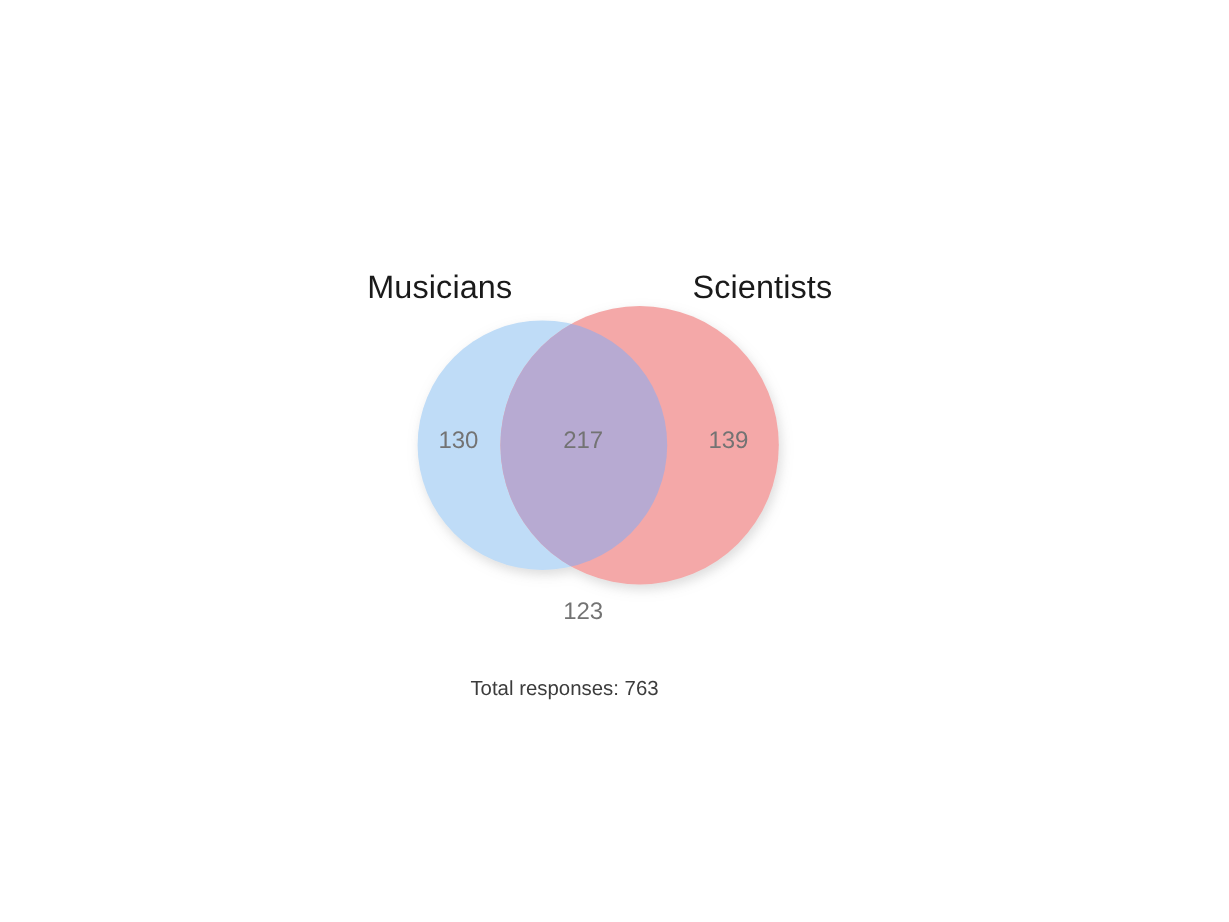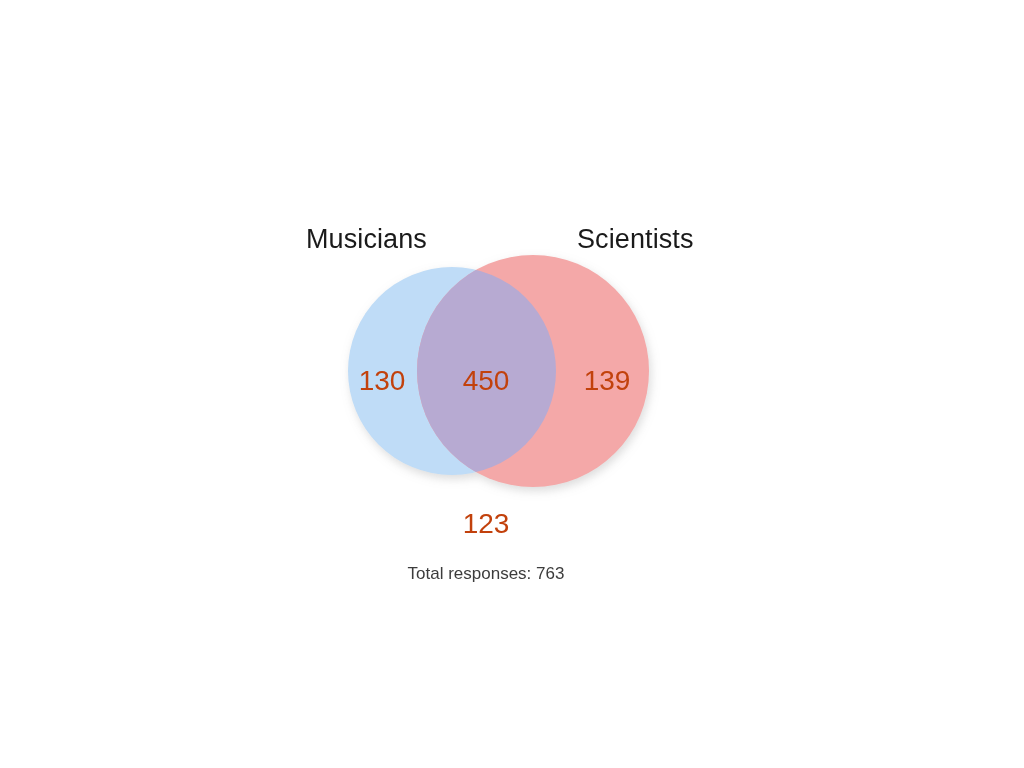--- a/index.html
+++ b/index.html
@@ -37,26 +37,25 @@
     left: 577px;
     top: 226px;
   }
   #venn-svg {
     position: absolute;
     left: 0;
     top: 0;
   }
   .count-label {
     position: absolute;
-    font-size: 28px;
-    color: #c2410c;
+    font-size: 20px;
+    color: #737373;
     white-space: nowrap;
     line-height: 1;
     text-align: center;
-    margin-top: 10px;
   }
   #count-left {
     left: 353px;
     top: 357px;
     width: 58px;
   }
   #count-center {
     left: 455px;
     top: 357px;
     width: 62px;
@@ -69,21 +68,21 @@
   #count-outside {
     left: 455px;
     top: 500px;
     width: 62px;
   }
   #total-caption {
     position: absolute;
     left: 392px;
     top: 565px;
     width: 188px;
-    text-align: center;
+    text-align: left;
     font-size: 17px;
     color: #3c3c3c;
     white-space: nowrap;
     line-height: 1;
   }
 </style>
 </head>
 <body>
 
 <div id="venn-figure">
@@ -105,21 +104,21 @@
     <g filter="url(#circle-shadow)">
       <circle cx="452" cy="371" r="104" fill="#bfdcf7"></circle>
       <circle cx="533" cy="371" r="116" fill="#f4a8a8"></circle>
     </g>
 
     <circle cx="533" cy="371" r="116" fill="#b7aad2" clip-path="url(#clip-blue)"></circle>
   </svg>
 
   <div class="count-label" id="count-left">130</div>
 
-  <div class="count-label" id="count-center">450</div>
+  <div class="count-label" id="count-center">217</div>
 
   <div class="count-label" id="count-right">139</div>
 
   <div class="count-label" id="count-outside">123</div>
 
   <div id="total-caption">Total responses: 763</div>
 
 </div>
 
 </body></html>

